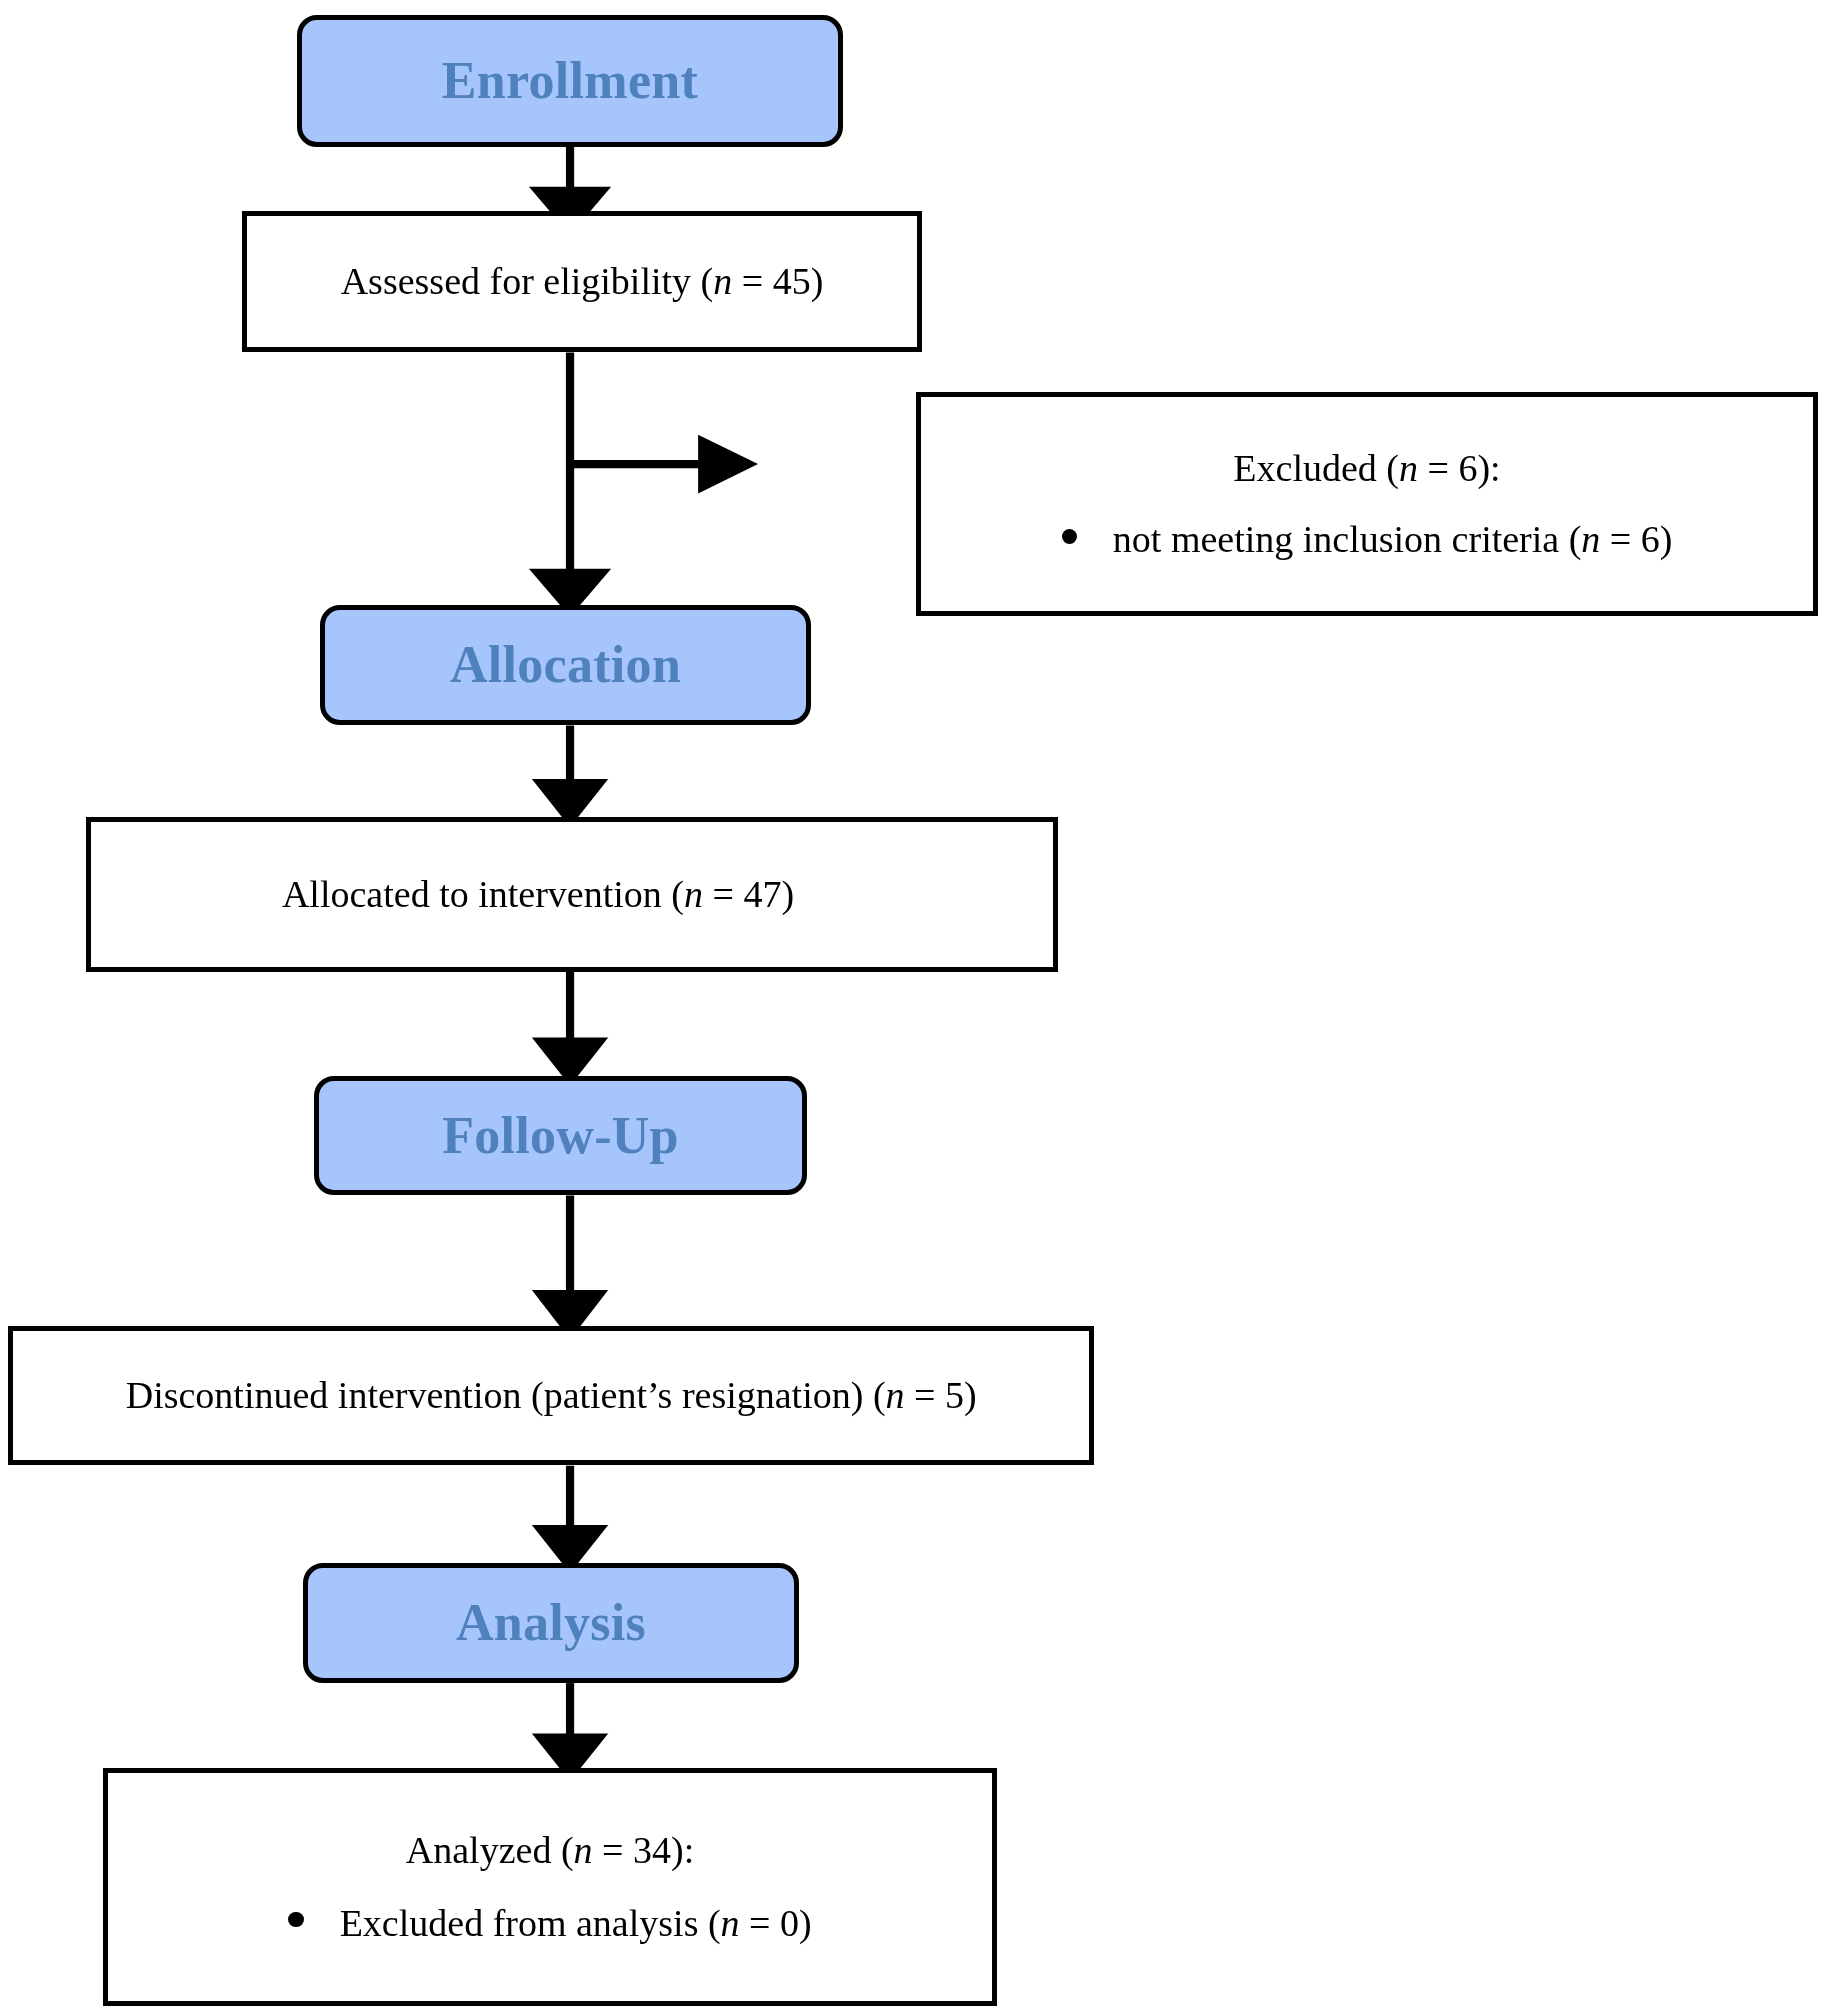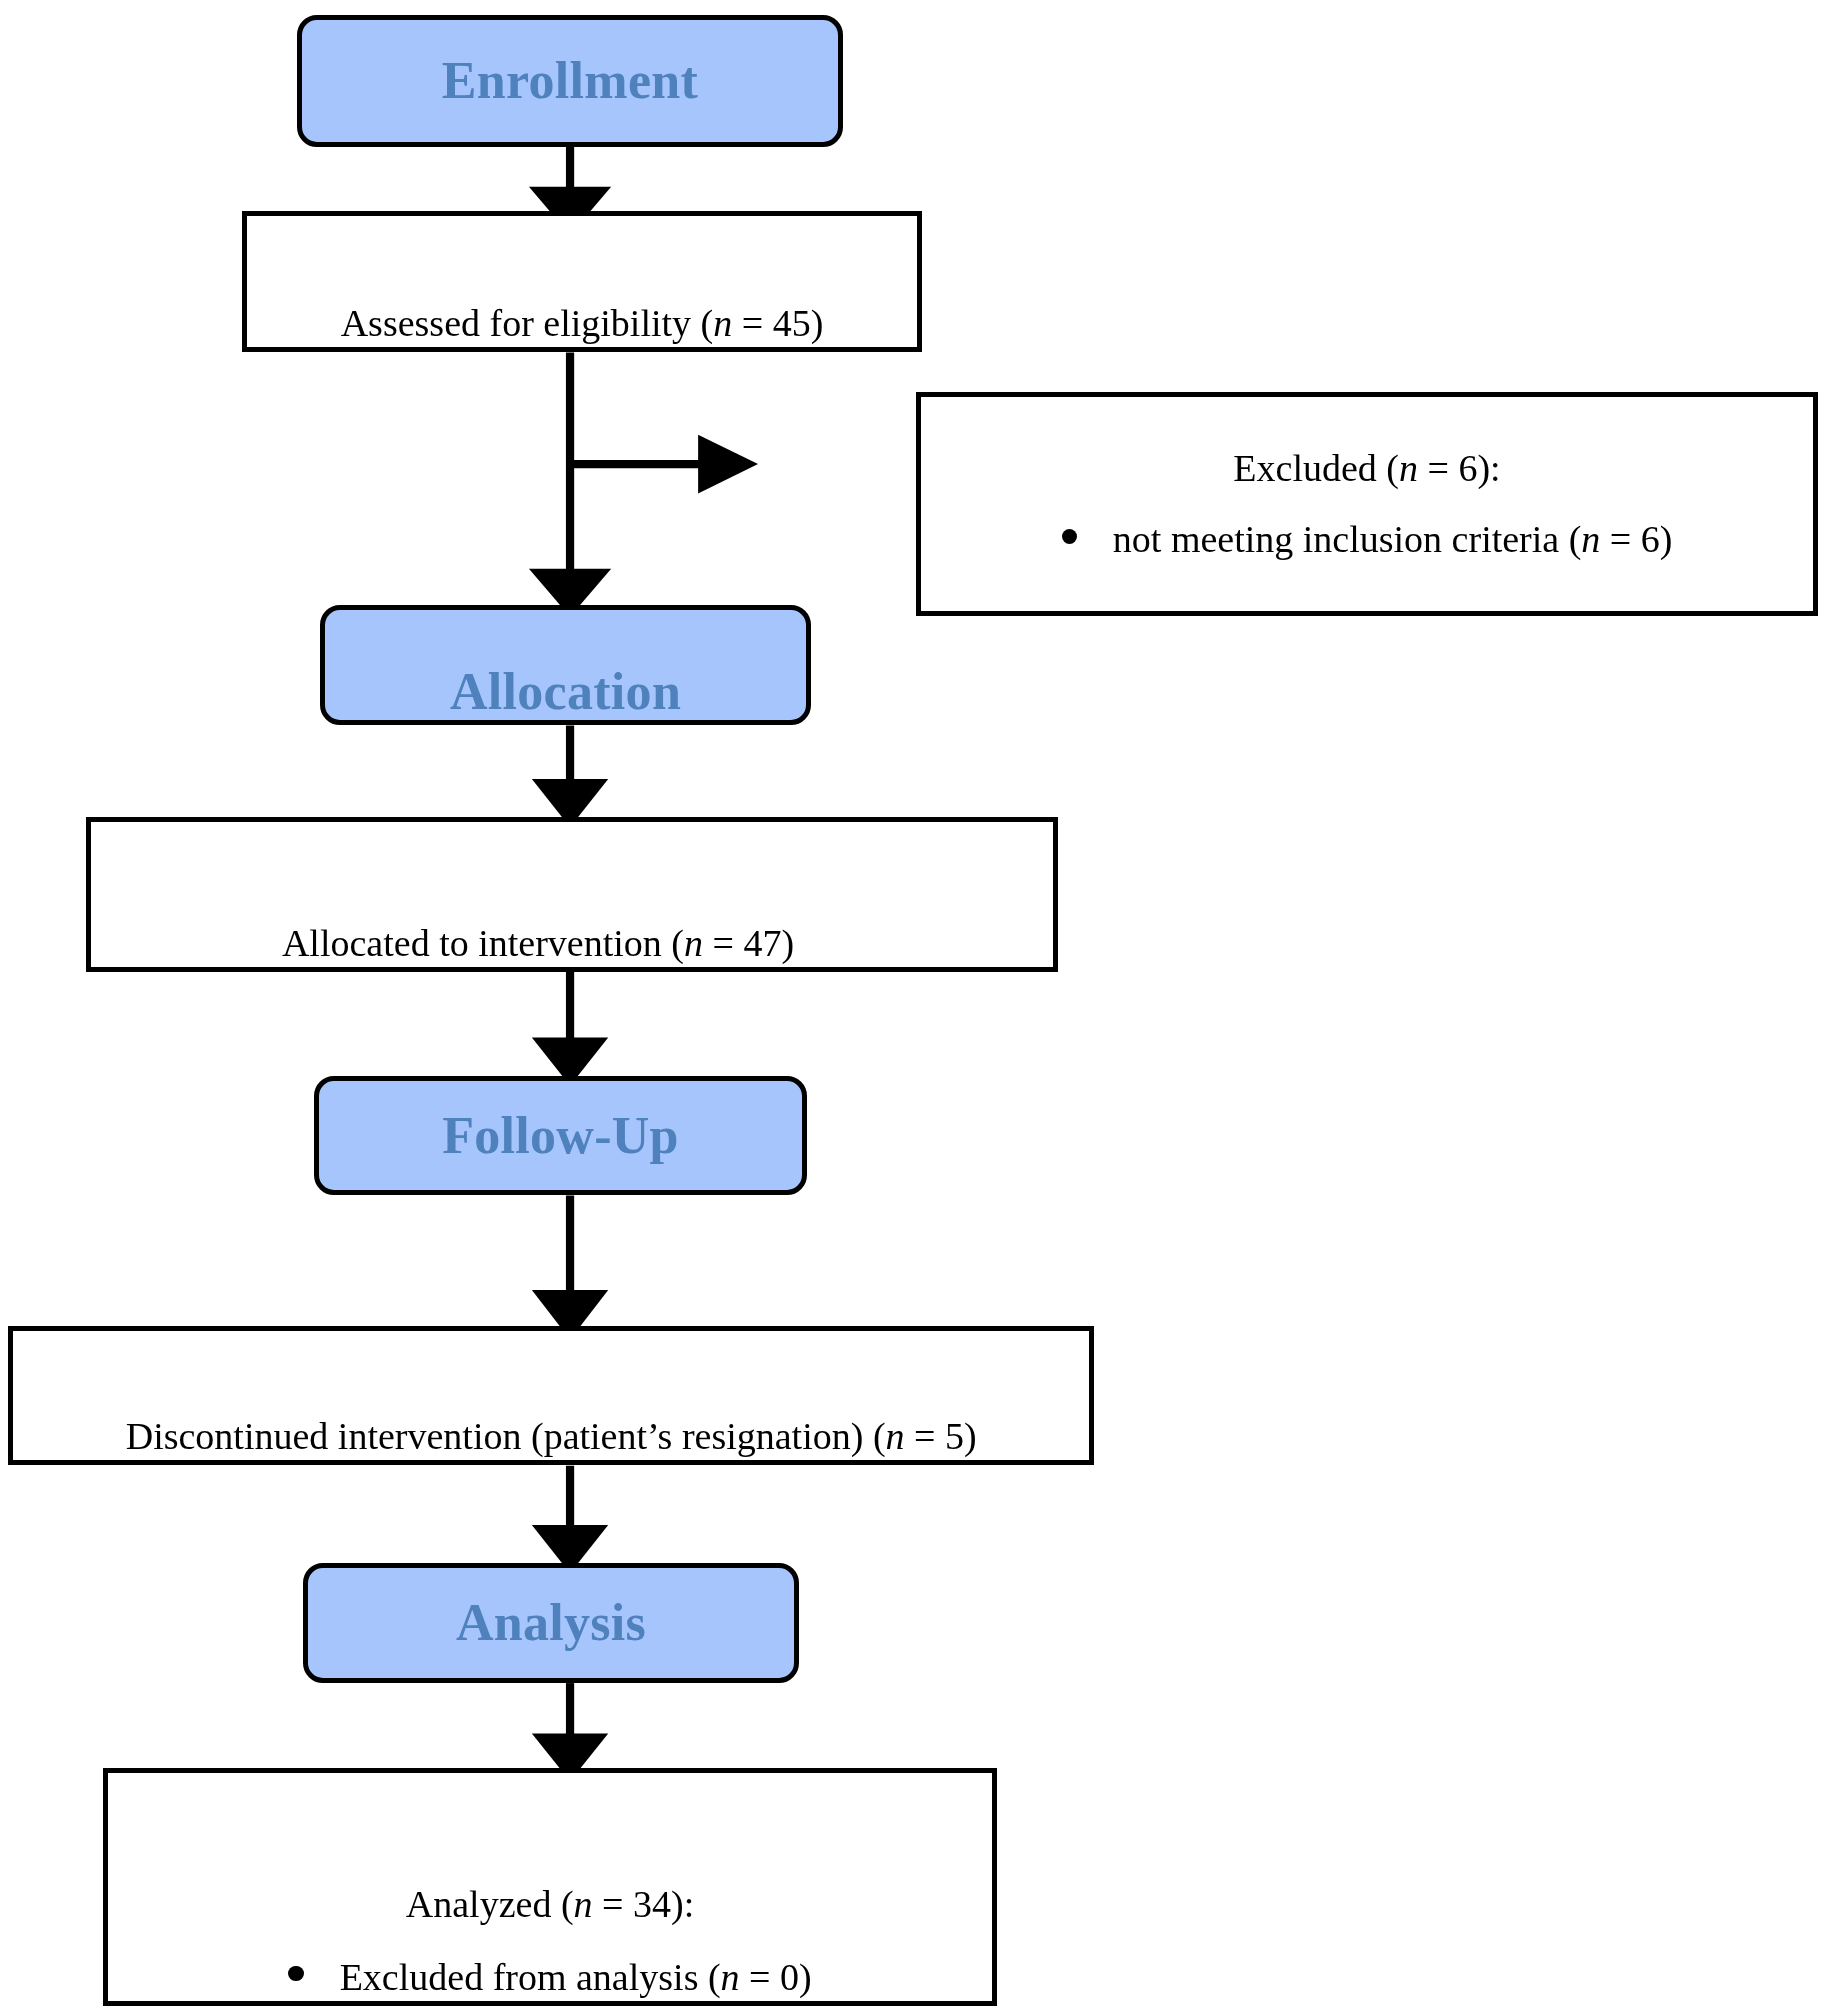--- a/index.html
+++ b/index.html
@@ -43,21 +43,21 @@
   
   .rect-box {
     position: absolute;
     box-sizing: border-box;
     background: #ffffff;
     border: 5.3px solid #000000;
     border-radius: 0;
     display: flex;
     flex-direction: column;
     align-items: center;
-    justify-content: flex-end;
+    justify-content: center;
   }
   .rect-text {
     color: #000000;
     font-size: 38px;
     line-height: 1.25;
     white-space: nowrap;
   }
   .rect-text .it { font-style: italic; }
 
   
@@ -149,21 +149,21 @@
   <div class="rect-box" style="left:916px; top:392px; width:902px; height:224px; justify-content:center; gap:24px;">
     <div class="rect-text">
       <span>Excluded (</span><span class="it">n</span><span> = 6):</span>
     </div>
     <div class="rect-text bullet-row">
       <span class="bullet-dot"></span>
       <span><span>not meeting inclusion criteria (</span><span class="it">n</span><span> = 6)</span></span>
     </div>
   </div>
 
-  <div class="stage-box" style="left:320px; top:605px; width:491px; height:120px;align-items:flex-end;">
+  <div class="stage-box" style="left:320px; top:605px; width:491px; height:120px;">
     <span class="stage-label">Allocation</span>
   </div>
 
   <div class="rect-box" style="left:86px; top:817px; width:972px; height:155px;">
     <div class="rect-text" style="margin-left:-68px;">
       <span>Allocated to intervention (</span><span class="it">n</span><span> = 47)</span>
     </div>
   </div>
 
   <div class="stage-box" style="left:314px; top:1076px; width:493px; height:119px;">

